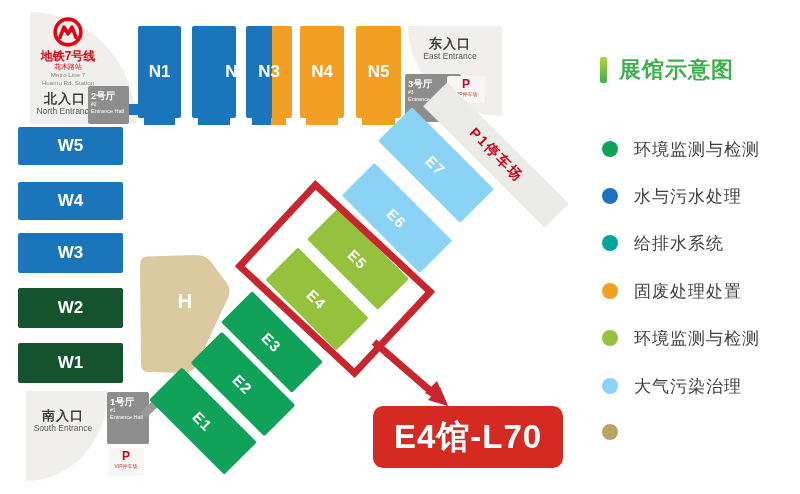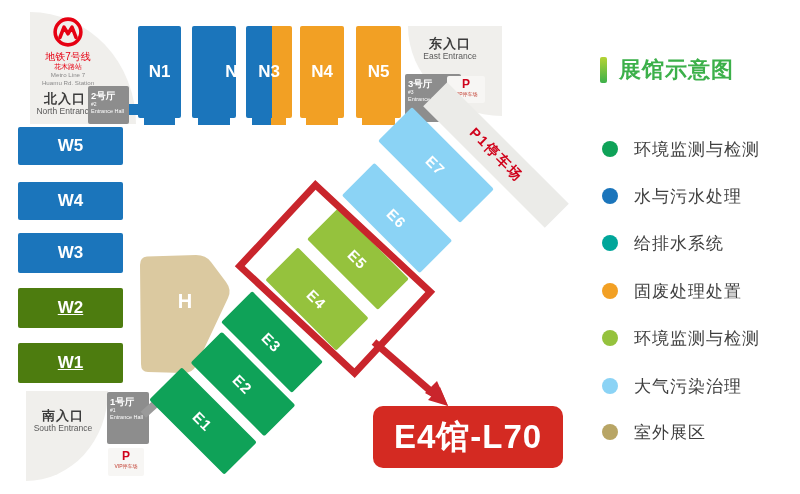--- a/index.html
+++ b/index.html
@@ -8,21 +8,21 @@
   .stage { position:relative; width:800px; height:494px; background:#fff; overflow:hidden; }
 
   
   .fan { position:absolute; background:#f0efec; }
   .fan-north { left:30px; top:12px; width:106px; height:112px; border-top-right-radius:100% 100%; }
   .fan-east  { left:408px; top:26px; width:94px; height:90px; border-bottom-left-radius:100% 100%; }
   .fan-south { left:26px; top:391px; width:82px; height:90px; border-bottom-right-radius:100% 100%; }
 
   .metro-block { position:absolute; left:30px; top:16px; width:76px; text-align:center; }
   .metro-logo { width:32px; height:32px; margin:0 auto 3px; display:block; }
-  .metro-zh1 { font-size:10px; font-weight:normal; color:#e60012; line-height:11px; }
+  .metro-zh1 { font-size:12px; font-weight:bold; color:#e60012; line-height:11px; }
   .metro-zh2 { font-size:7px; color:#e60012; line-height:9px; }
   .metro-en  { font-size:6.5px; color:#8a8a8a; line-height:8px; transform:scale(.95); }
 
   .ent-label { position:absolute; text-align:center; color:#3c3c3c; }
   .ent-zh { font-size:13px; font-weight:bold; letter-spacing:1px; line-height:15px; }
   .ent-en { font-size:8.5px; color:#5a5a5a; line-height:11px; white-space:nowrap; }
   .ent-north { left:26px; top:91px; width:78px; }
   .ent-east  { left:412px; top:36px; width:76px; }
   .ent-south { left:20px; top:408px; width:86px; }
 
@@ -47,21 +47,21 @@
   .pbox .pl { color:#c0392b; font-size:5px; line-height:7px; white-space:nowrap; }
   .pbox-top { left:447px; top:76px; width:38px; height:27px; }
   .pbox-bottom { left:108px; top:448px; width:36px; height:28px; }
   .p1-strip { position:absolute; left:410px; top:138px; width:172px; height:34px; background:#ebebe8;
               transform:rotate(45deg); display:flex; align-items:center; justify-content:center; }
   .p1-strip span { color:#d0021b; font-weight:bold; font-size:14px; letter-spacing:2px; }
 
   
   .hall { position:absolute; display:flex; align-items:center; justify-content:center;
           color:#fff; font-weight:bold; border-radius:2px; }
-  .c-blue  { background:#1b75bb; } .c-teal { background:#4d7c0f;text-decoration:underline; }
+  .c-blue  { background:#1b75bb; } .c-teal { background:#14532d; }
   .c-orange{ background:#f2a024; } .c-green{ background:#0fa258; }
   .c-lgreen{ background:#95c23d; } .c-lblue{ background:#8bd3f5; }
   .hall-n { font-size:17px; } .hall-w { font-size:17px;align-items:center; }
   .hall-n::after { content:""; position:absolute; left:14%; right:14%; bottom:-7px; height:7px; background:inherit; }
   .n1 { left:138px; top:26px; width:43px; height:92px; }
   .n2 { left:192px; top:26px; width:44px; height:92px;padding-left:44px; }
   .n3 { left:246px; top:26px; width:46px; height:92px;
         background:linear-gradient(90deg,#1b75bb 0 57%,#f2a024 57% 100%); }
   .n4 { left:300px; top:26px; width:44px; height:92px; }
   .n5 { left:356px; top:26px; width:45px; height:92px; }
@@ -261,16 +261,15 @@
   <div class="legend-item li4">
     <span class="dot d4"></span>
     <span class="lab">固废处理处置</span>
   </div>
   <div class="legend-item li6">
     <span class="dot d6"></span>
     <span class="lab">大气污染治理</span>
   </div>
   <div class="legend-item li7">
     <span class="dot d7"></span>
-    <span class="lab">室外展区</span>
   </div>
 
 </div>
 
 </body></html>

